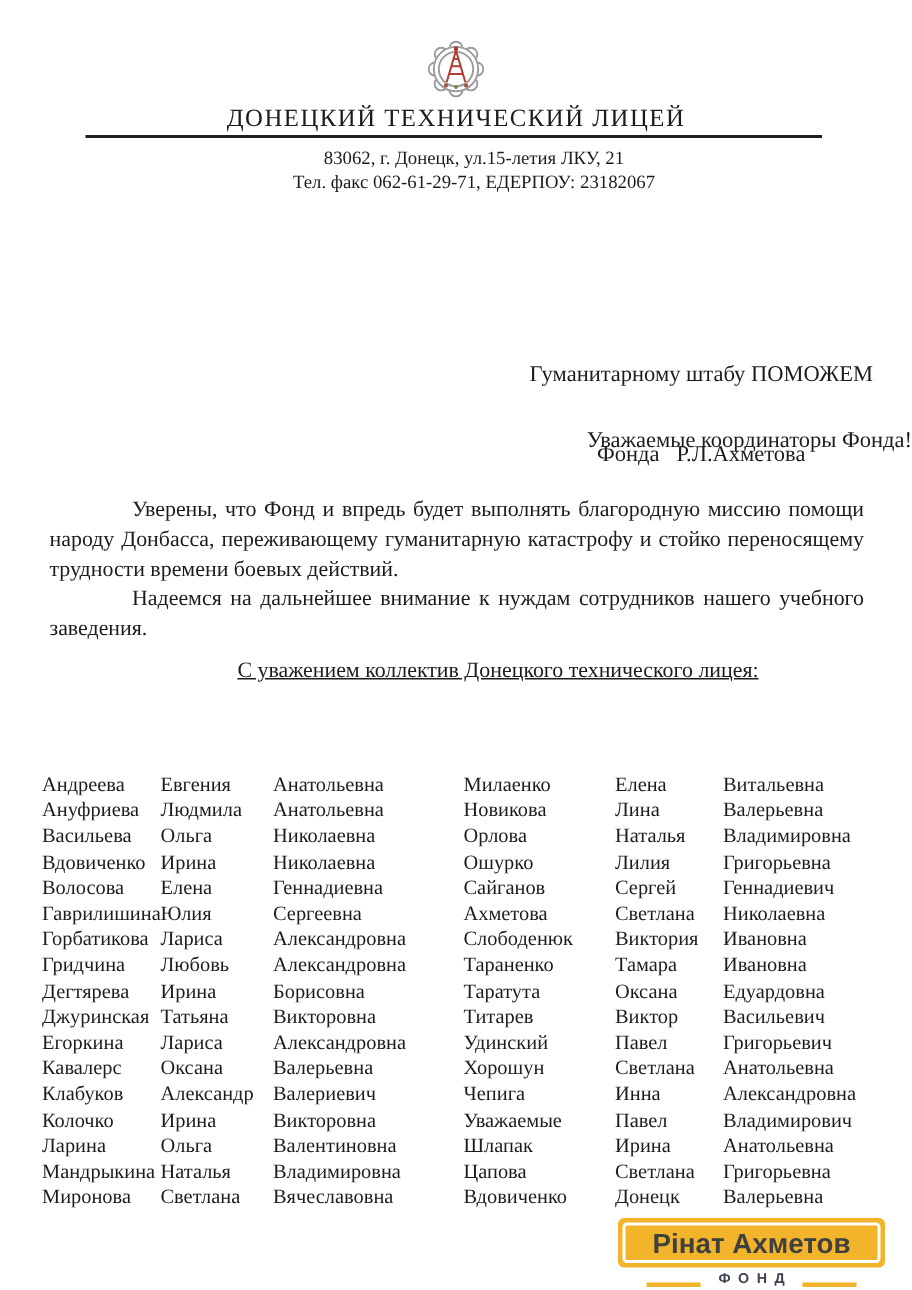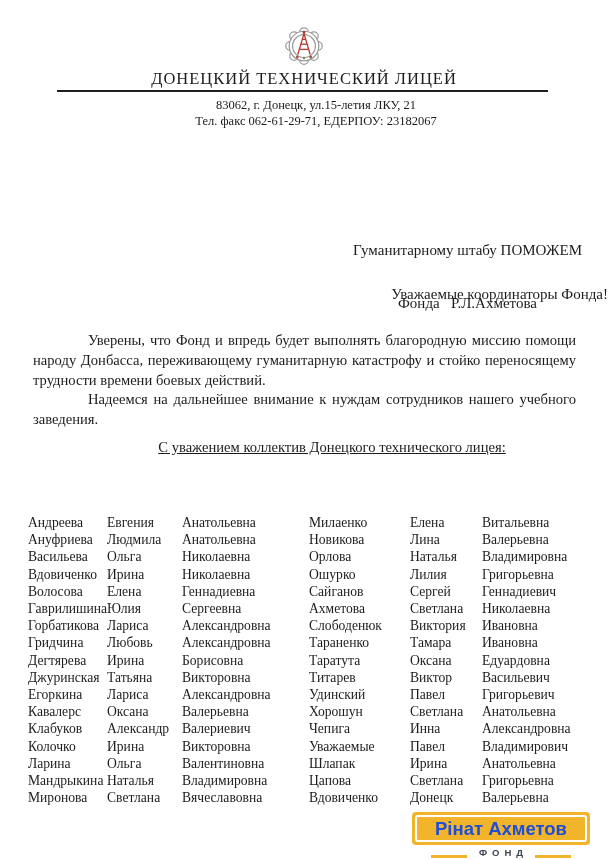--- a/index.html
+++ b/index.html
@@ -49,21 +49,21 @@
   
   .logo-box{
     position:absolute;top:812px;left:412px;width:178px;height:33px;
     background:#F2B42A;border-radius:4px;
     display:flex;align-items:center;justify-content:center;
   }
   .logo-box .inner-border{position:absolute;inset:3px;border:2px solid #ffffff;border-radius:3px;}
   .logo-name{
     position:relative;z-index:1;
     font-family:"Liberation Sans","DejaVu Sans",sans-serif;
-    font-weight:700;font-size:18.5px;color:#1d4ed8;white-space:nowrap;
+    font-weight:700;font-size:18.5px;color:#404040;white-space:nowrap;
   }
   .logo-sub{
     position:absolute;top:844px;left:412px;width:178px;height:14px;
     display:flex;align-items:flex-end;justify-content:center;gap:7px;
   }
   .logo-sub .bar{width:36px;height:3px;background:#F2B42A;}
   .logo-sub-text{
     font-family:"Liberation Sans","DejaVu Sans",sans-serif;
     font-weight:700;font-size:9.5px;letter-spacing:5px;color:#3d4450;
     padding-left:5px;

